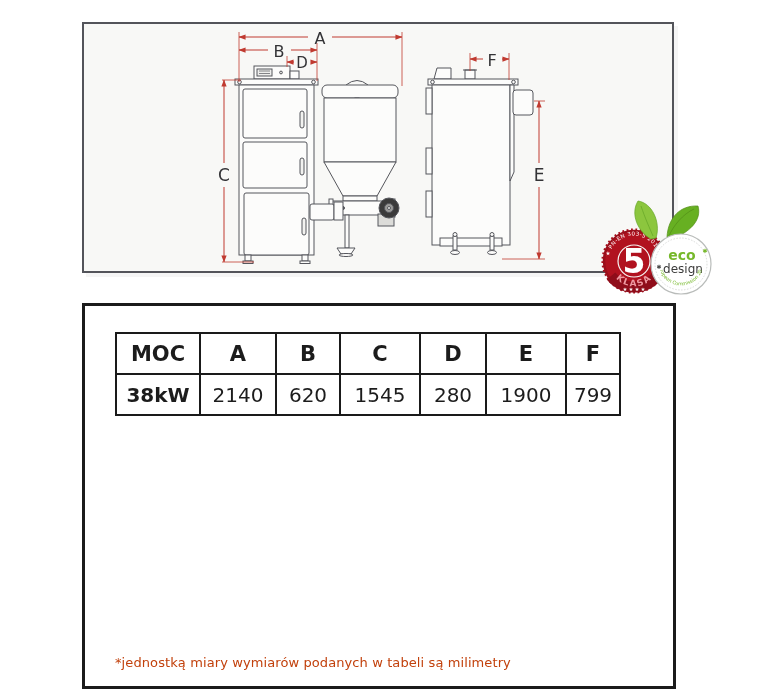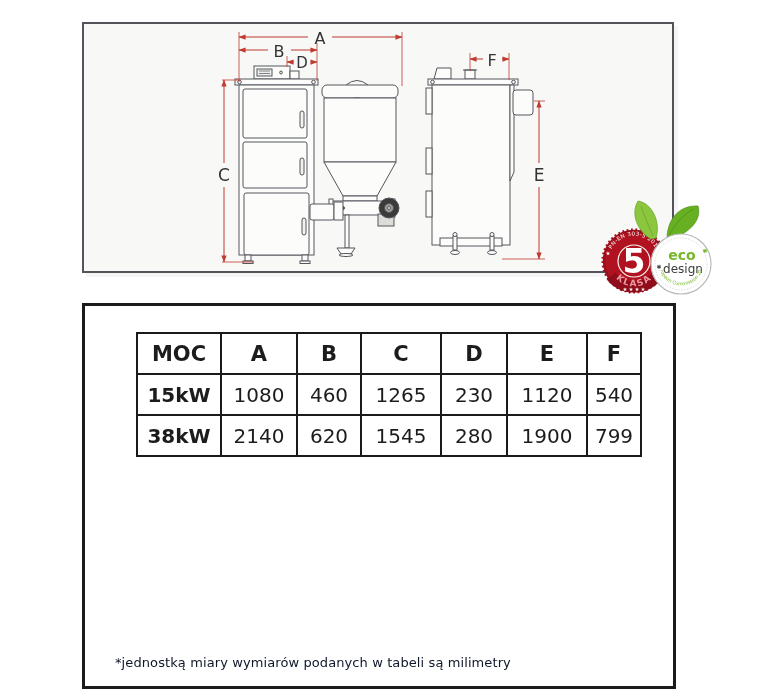--- a/index.html
+++ b/index.html
@@ -13,31 +13,31 @@
     border:2px solid #53545a;background:#f8f8f6;
     box-shadow:4px 4px 0 rgba(0,0,0,0.04);
   }
   #badges-overlay{position:absolute;left:588px;top:190px;width:174px;height:122px;z-index:5;}
   
   #table-panel{
     position:absolute;left:82px;top:303px;width:588px;height:380px;
     border:3px solid #1b1b1b;background:#ffffff;
   }
   table.spec{
-    position:absolute;left:51px;top:26px;border-collapse:collapse;table-layout:fixed;
+    position:absolute;left:30px;top:26px;border-collapse:collapse;table-layout:fixed;
   }
   table.spec th,table.spec td{
     border:2px solid #1a1a1a;text-align:center;vertical-align:middle;
     height:39px;padding:0;font-size:20px;color:#1c1c1c;background:#ffffff;
     font-family:"DejaVu Sans","Liberation Sans",sans-serif;
   }
   table.spec th{font-weight:bold;font-size:21px;}
   table.spec td.moc{font-weight:bold;}
   #footnote{
-    position:absolute;left:30px;top:349px;font-size:13px;color:#0f172a;
+    position:absolute;left:30px;top:349px;font-size:13px;color:#c2410c;
     letter-spacing:0.1px;
   }
   svg text{font-family:"DejaVu Sans","Liberation Sans",sans-serif;}
 </style>
 </head>
 <body>
 
 <div id="page">
 
   <div id="drawing-panel">
@@ -234,29 +234,20 @@
           <tr>
         <th>MOC</th>
         <th>A</th>
         <th>B</th>
         <th>C</th>
         <th>D</th>
         <th>E</th>
         <th>F</th>
       </tr>
       <tr>
-        <td class="moc">15kW</td>
-        <td>1080</td>
-        <td>460</td>
-        <td>1265</td>
-        <td>230</td>
-        <td>1120</td>
-        <td>540</td>
-      </tr>
-      <tr>
         <td class="moc">38kW</td>
         <td>2140</td>
         <td>620</td>
         <td>1545</td>
         <td>280</td>
         <td>1900</td>
         <td>799</td>
       </tr>
     </tbody>
       </table>

